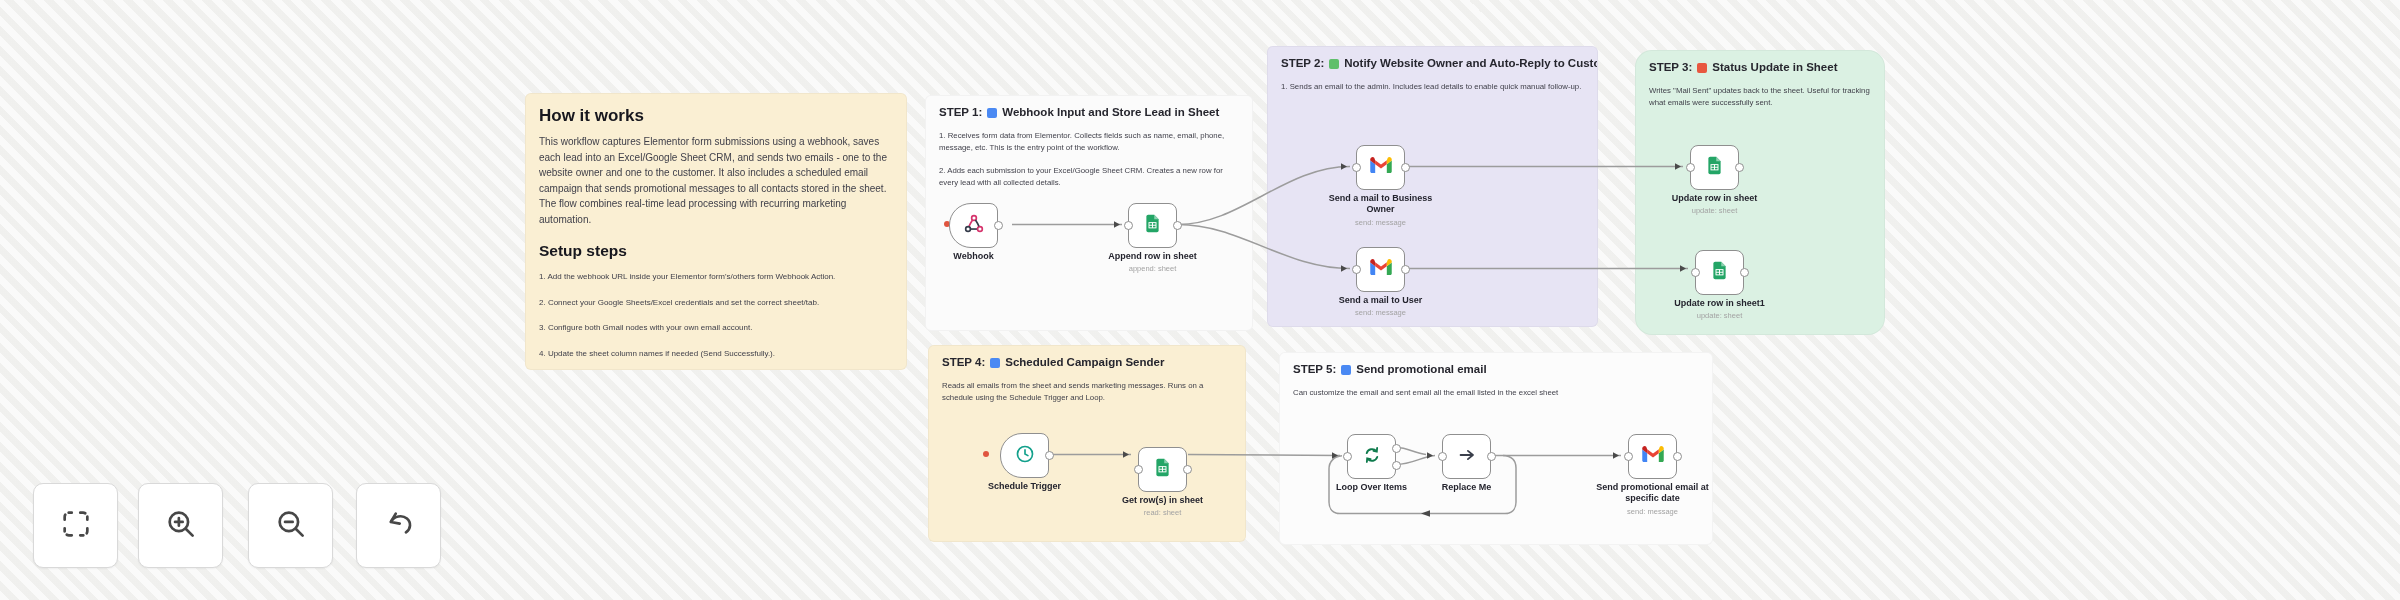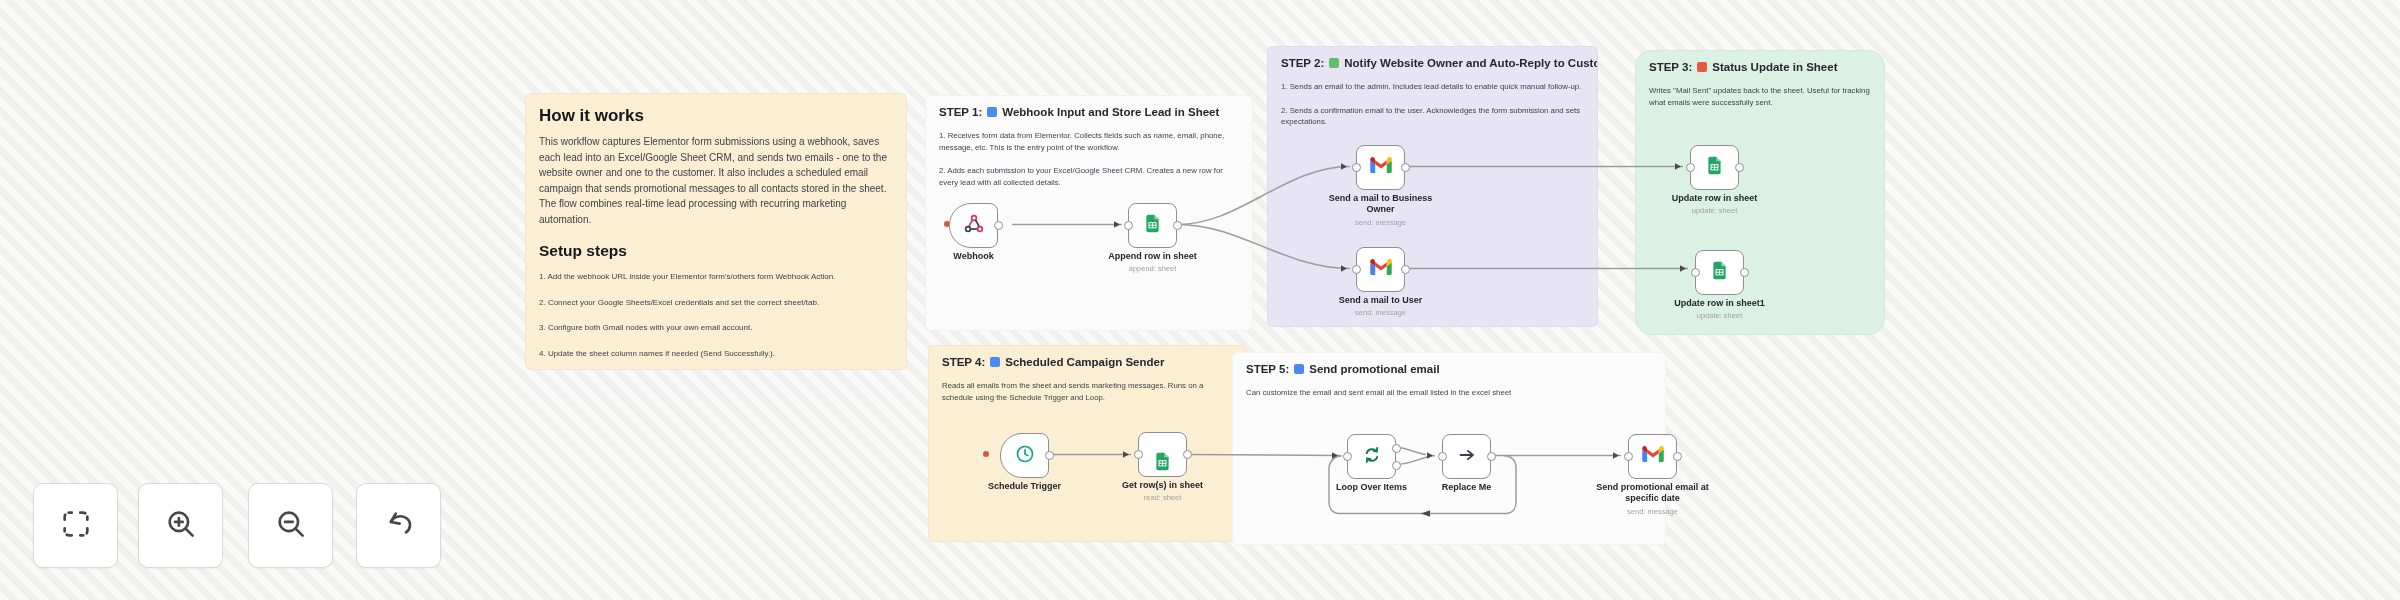--- a/index.html
+++ b/index.html
@@ -7,42 +7,42 @@
   .canvas{position:relative;width:2400px;height:600px;
     background-color:#f5f5f3;
     background-image:repeating-linear-gradient(45deg, rgba(255,255,255,.55) 0 7px, rgba(0,0,0,.018) 7px 14px);}
   
   .note{position:absolute;border-radius:6px;padding:10px 13px;box-sizing:border-box;overflow:hidden;z-index:1;border:1px solid rgba(0,0,0,.035);}
   .note-howitworks{left:525px;top:93px;width:382px;height:277px;}
   .note-step1{left:925px;top:95px;width:328px;height:236px;}
   .note-step2{left:1267px;top:46px;width:331px;height:281px;}
   .note-step3{left:1635px;top:50px;width:250px;height:285px;border-radius:17px;}
   .note-step4{left:928px;top:345px;width:318px;height:197px;}
-  .note-step5{left:1232px;top:352px;width:434px;height:193px;}
+  .note-step5{left:1279px;top:352px;width:434px;height:193px;}
   .hiw-title{font-size:17px;font-weight:700;color:#17171e;margin:2px 0 8px 0;}
   .hiw-body{font-size:10px;color:#40404a;line-height:1.55;}
   .hiw-sub{font-size:15.5px;font-weight:700;color:#17171e;margin:15px 0 11px 0;}
   .hiw-step{font-size:8px;color:#40404a;line-height:1.4;margin-bottom:14.5px;}
-  .shead{font-size:11.5px;font-weight:700;color:#26262e;display:flex;align-items:center;gap:5px;white-space:nowrap;}
+  .shead{font-size:11.5px;font-weight:700;color:#26262e;display:flex;align-items:flex-end;gap:5px;white-space:nowrap;}
   .sq{width:10px;height:10px;border-radius:2px;display:inline-block;flex:0 0 auto;}
   .sbody{margin-top:10px;}
   .sline{font-size:7.8px;color:#3f3f49;line-height:1.5;margin-bottom:6px;max-width:330px;margin-top:12px;}
   
   svg.wires{position:absolute;left:0;top:0;z-index:2;}
   
   .node{position:absolute;width:47px;height:43px;background:#fff;border:1.2px solid #8f8f8f;border-radius:8px;z-index:3;display:flex;align-items:center;justify-content:center;cursor:pointer;}
   .node.trigger{border-radius:22px 8px 8px 22px;}
   .n-webhook{left:949px;top:203px;}
   .n-append{left:1128px;top:203px;}
   .n-gmail-b{left:1356px;top:145px;}
   .n-gmail-u{left:1356px;top:247px;}
   .n-upd1{left:1690px;top:145px;}
   .n-upd2{left:1695px;top:250px;}
   .n-sched{left:1000px;top:433px;}
-  .n-get{left:1138px;top:432px;align-items:flex-end;}
+  .n-get{left:1138px;top:447px;}
   .n-loop{left:1347px;top:434px;}
   .n-replace{left:1442px;top:434px;}
   .n-promo{left:1628px;top:434px;}
   .port{position:absolute;width:9px;height:9px;border:1.5px solid #8f8f8f;background:#fff;border-radius:50%;box-sizing:border-box;}
   .port.in{left:-5.5px;top:50%;margin-top:-4.5px;}
   .port.out{right:-5.5px;top:50%;margin-top:-4.5px;}
   .port.o1{right:-5.5px;top:9px;margin-top:0;}
   .port.o2{right:-5.5px;top:26px;margin-top:0;}
   .nlabel{position:absolute;top:47px;left:50%;transform:translateX(-50%);width:128px;text-align:center;font-size:9px;font-weight:600;color:#24242e;line-height:1.25;}
   .nsub{font-weight:400;font-size:7.5px;color:#a3a3a3;margin-top:2px;}
@@ -84,21 +84,20 @@
   </div>
 
   <div class="note note-step2" style="background:#E7E4F4">
     <div class="shead">
       <span>STEP 2:</span>
       <span class="sq" style="background: rgb(95, 191, 107);"></span>
       <span>Notify Website Owner and Auto-Reply to Customer</span>
     </div>
     <div class="sbody">
       <div class="sline">1. Sends an email to the admin. Includes lead details to enable quick manual follow-up.</div>
-      <div class="sline">2. Sends a confirmation email to the user. Acknowledges the form submission and sets expectations.</div>
     </div>
   </div>
 
   <div class="note note-step3" style="background:#DBF1E3">
     <div class="shead">
       <span>STEP 3:</span>
       <span class="sq" style="background: rgb(232, 87, 63);"></span>
       <span>Status Update in Sheet</span>
     </div>
     <div class="sbody">

